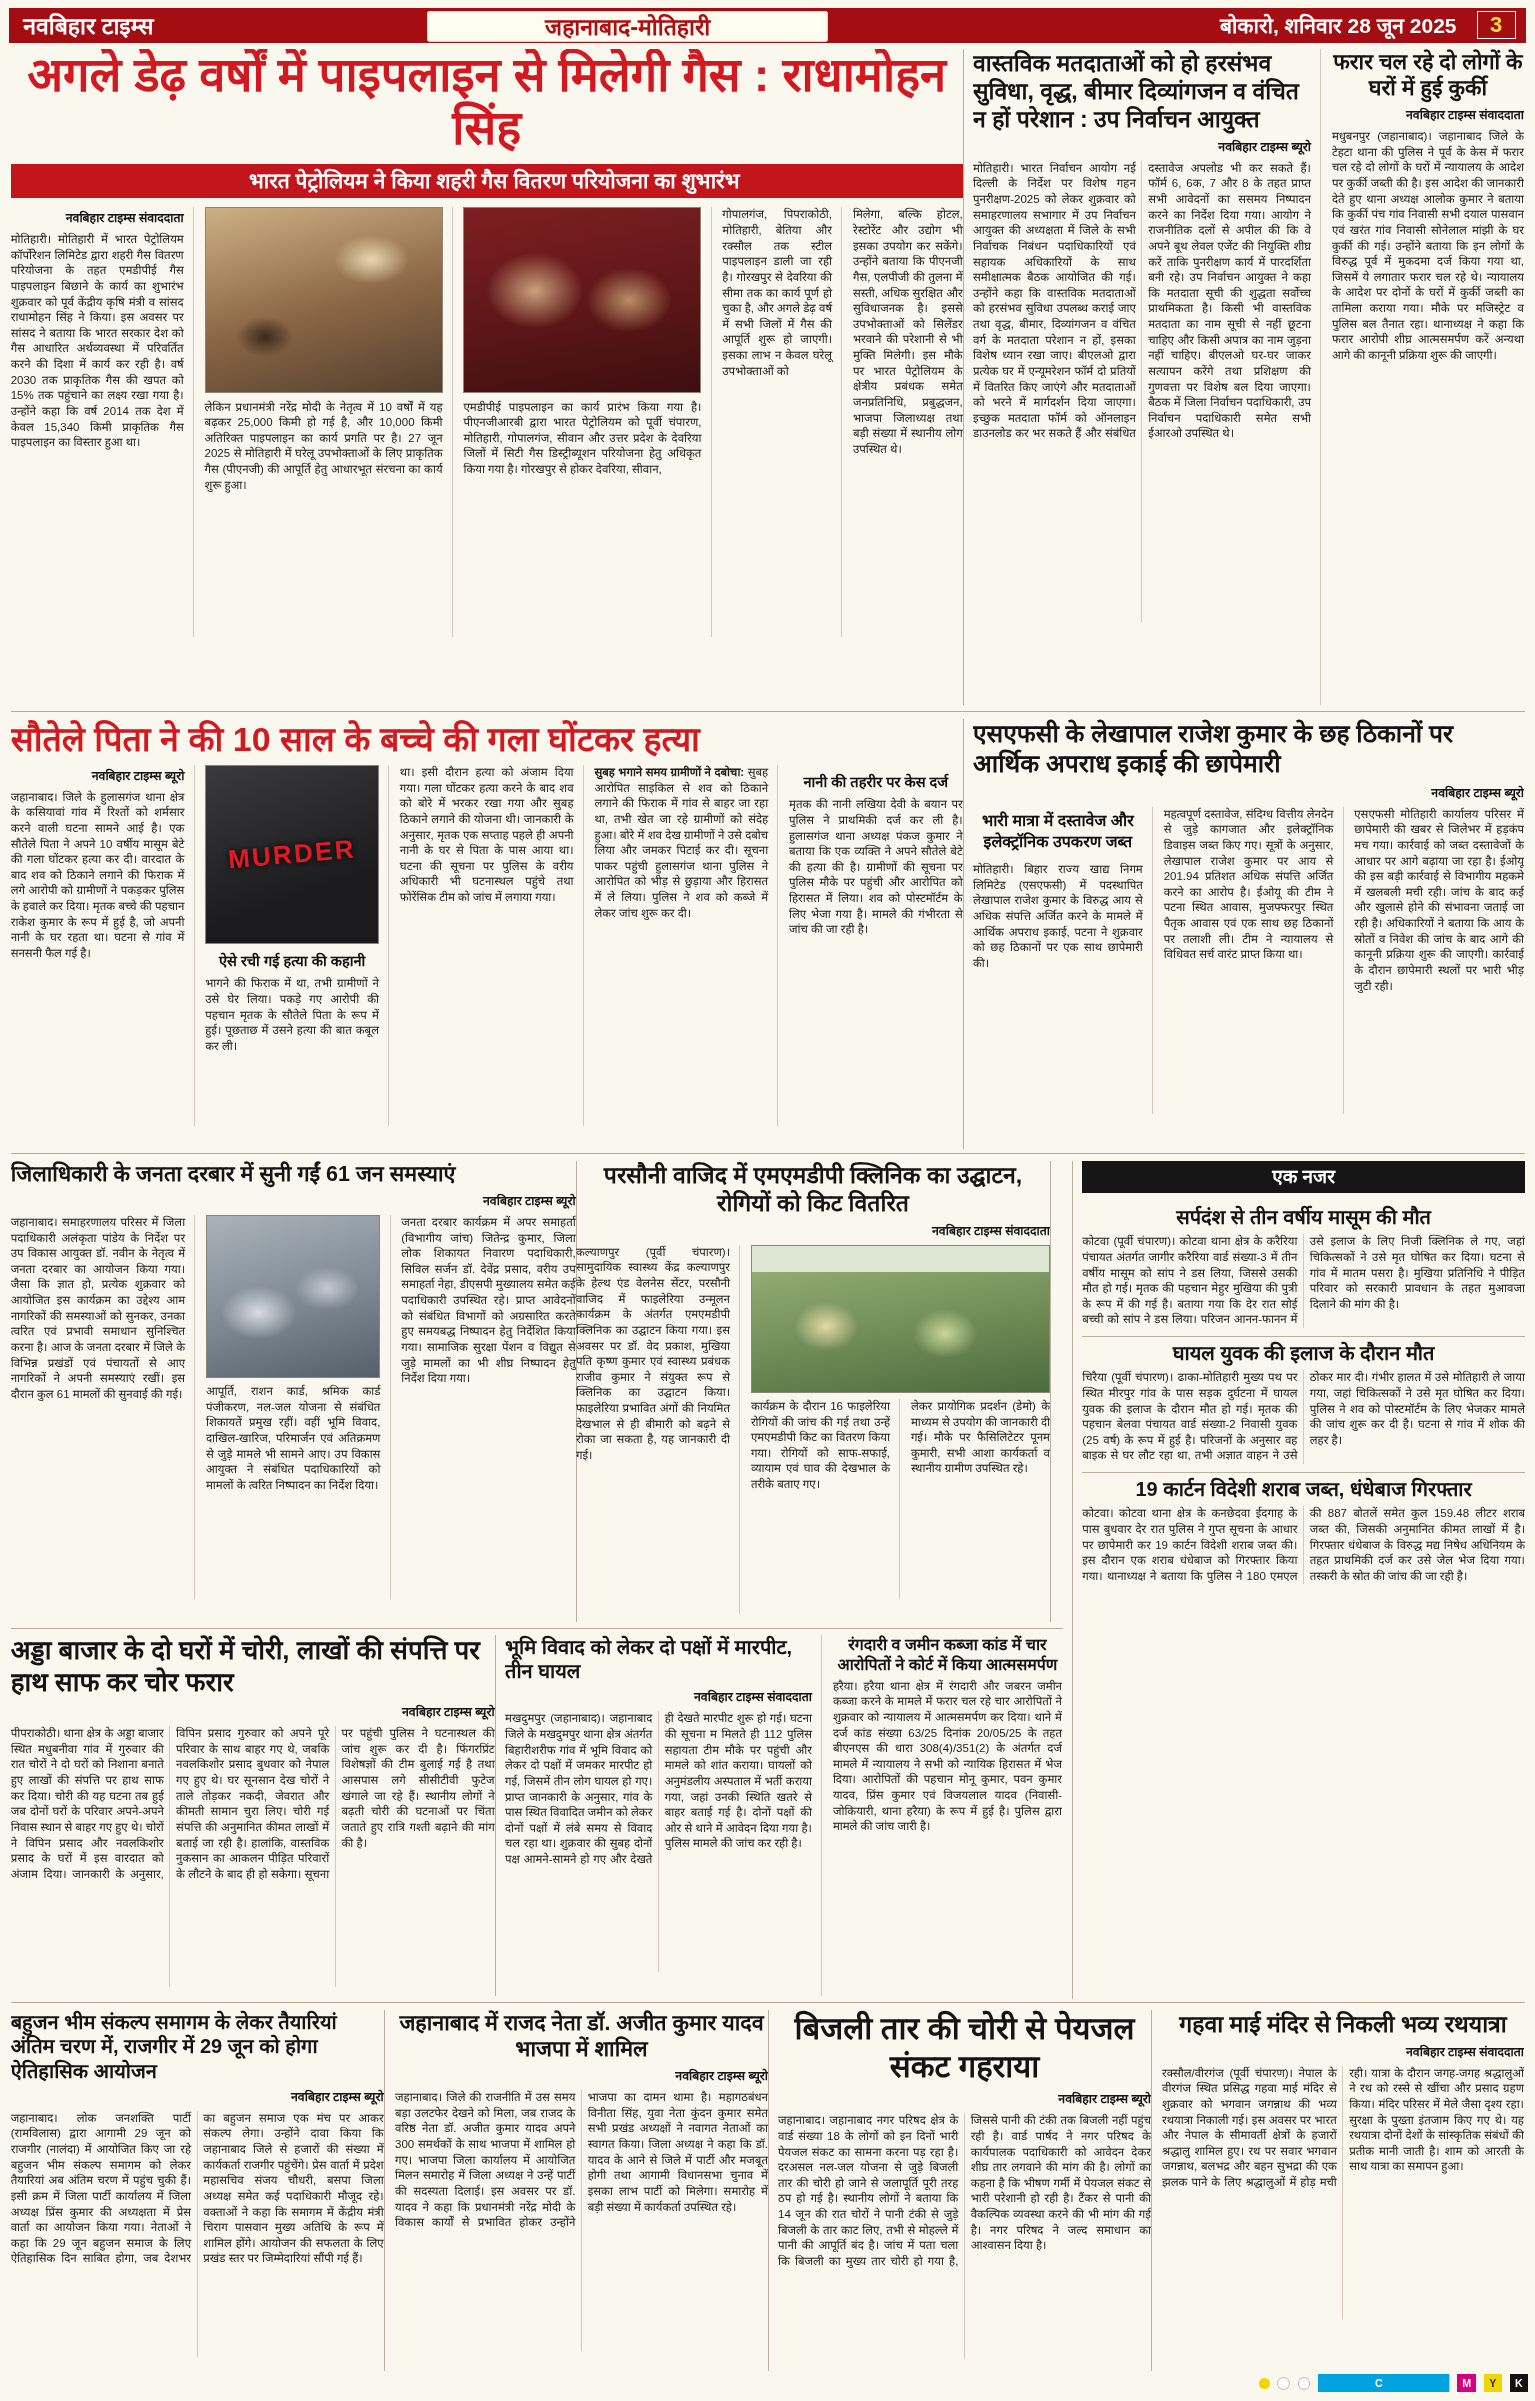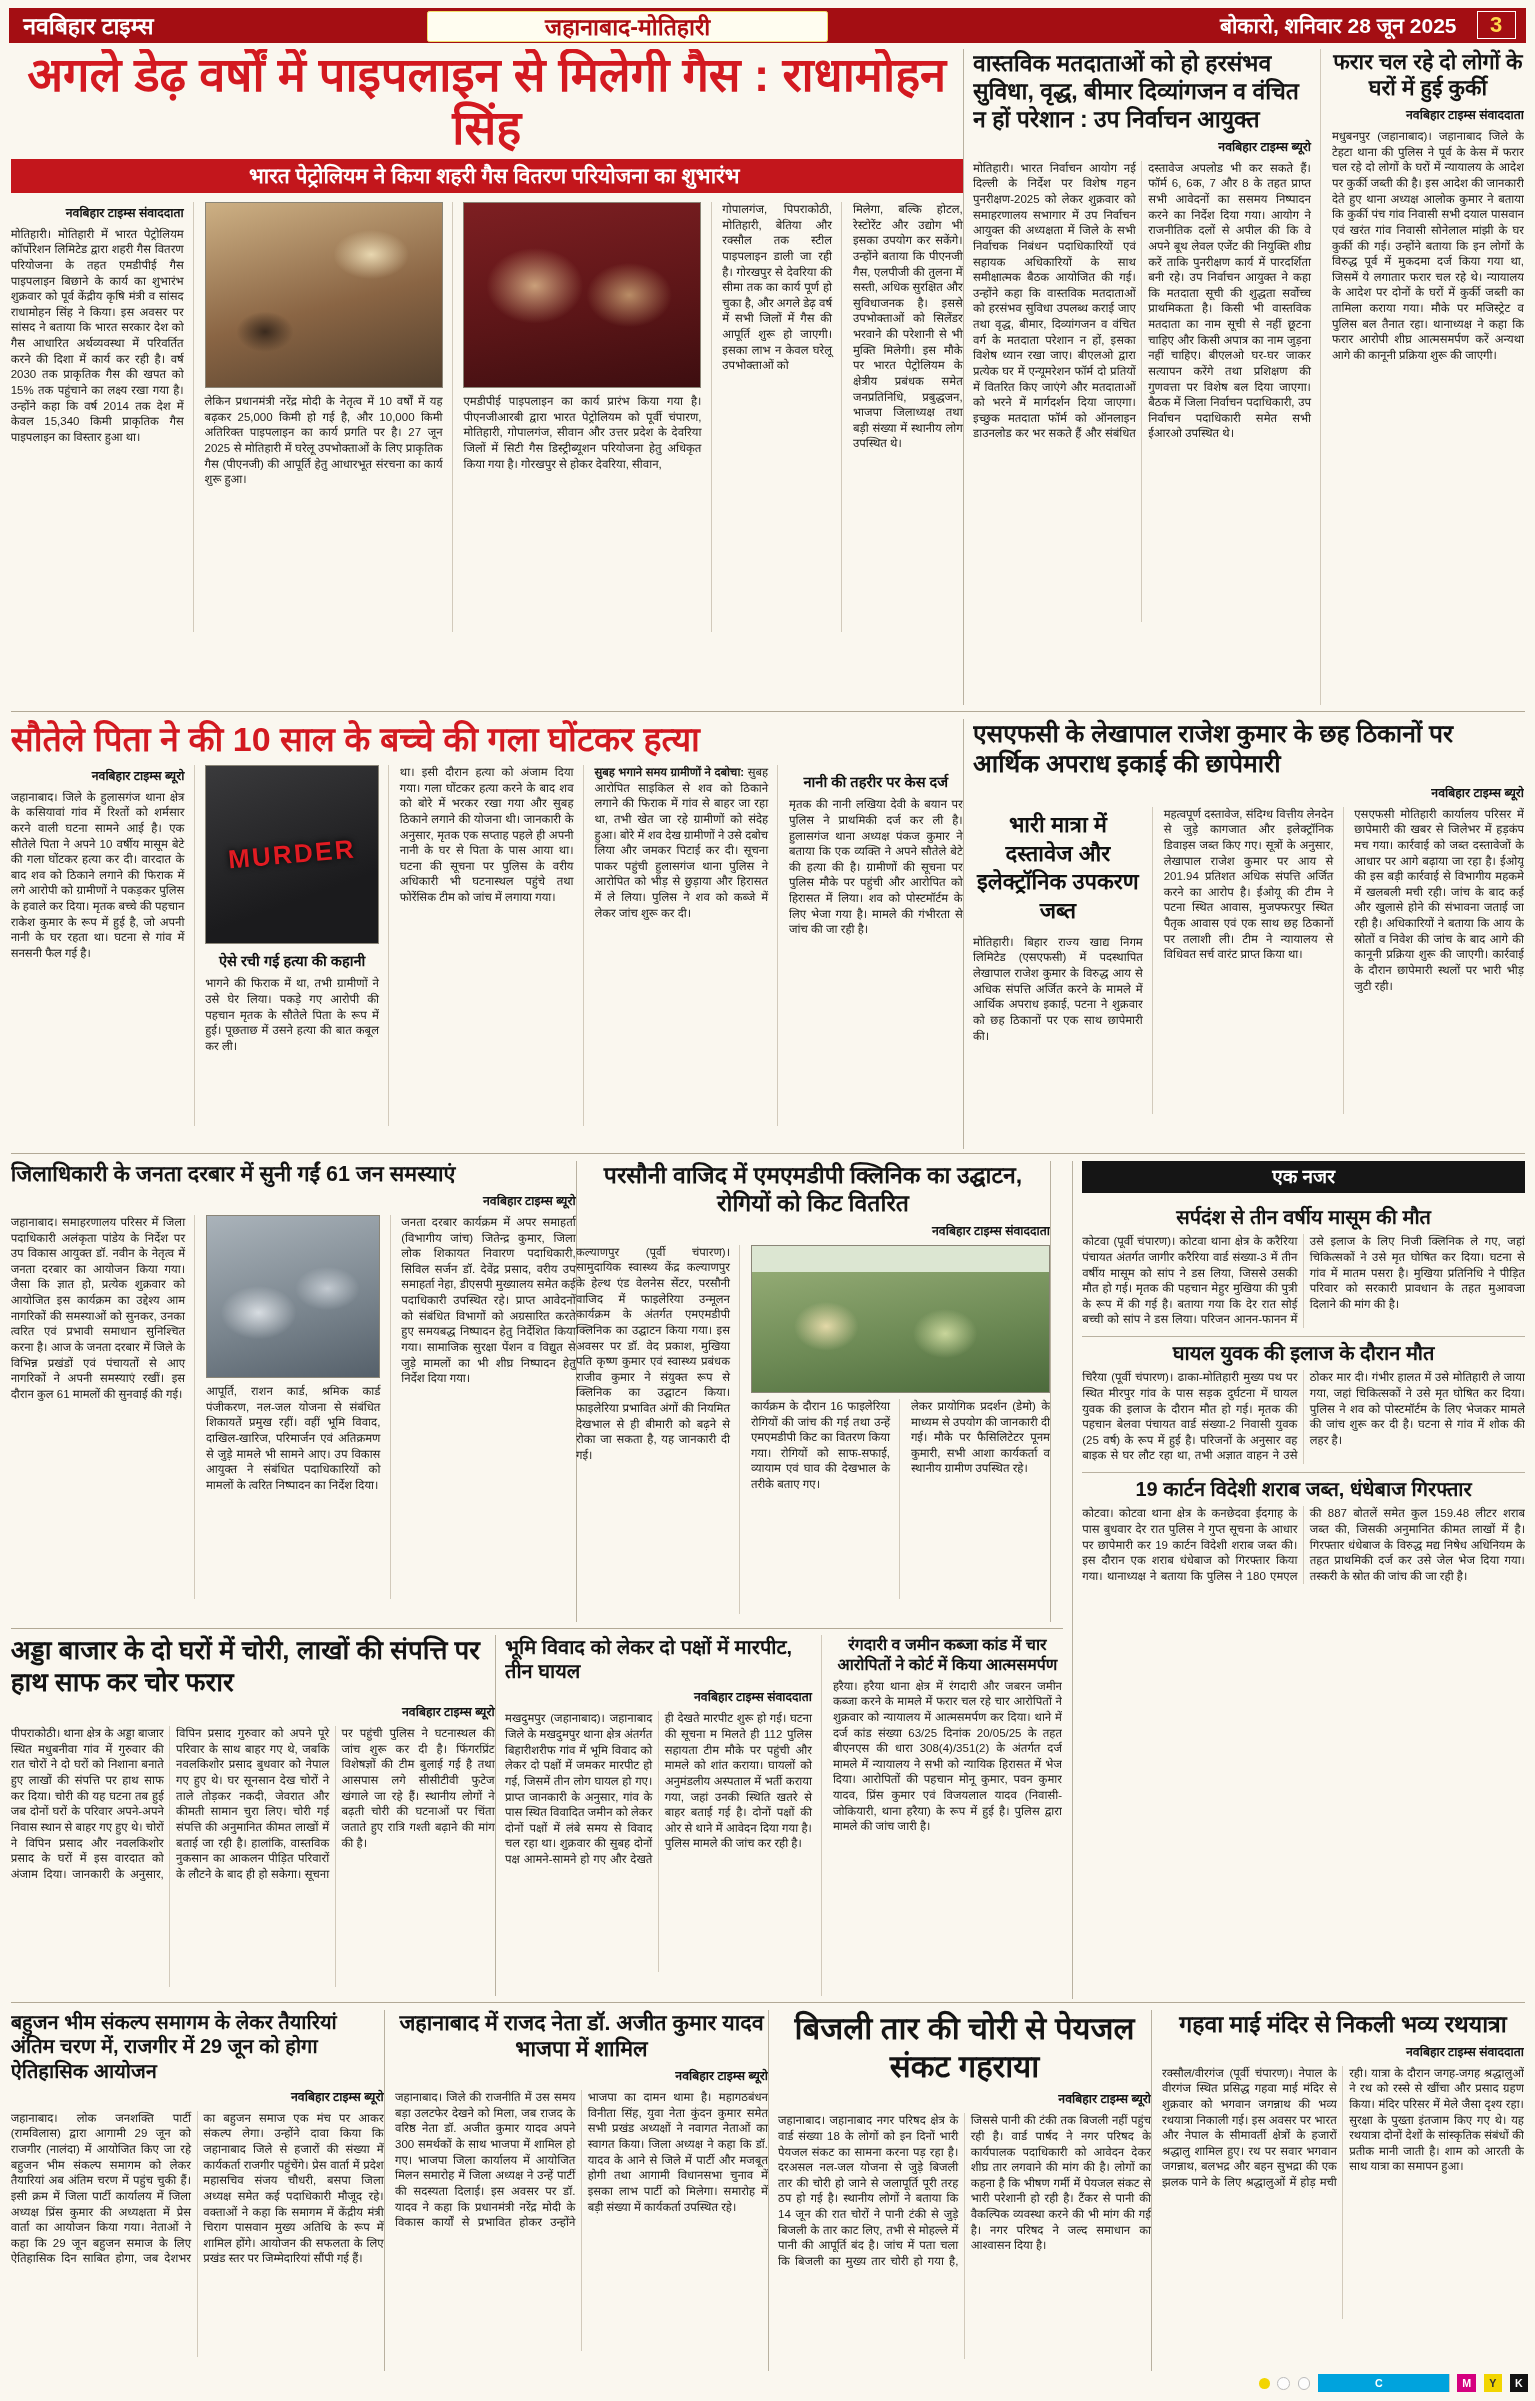--- a/index.html
+++ b/index.html
@@ -25,21 +25,21 @@
   .hl.red{color:#d31920;}
   .byl{font-weight:700;font-size:12.3px;text-align:right;margin:1.5px 0 6.1px;color:#141414;}
   .bt{font-size:11.5px;line-height:1.36;text-align:justify;margin:0;color:#1d1c19;}
   .cols{display:flex;gap:10.7px;align-items:stretch;}
   .c{flex:1;border-right:0.8px solid #d2cabb;padding-right:9.2px;min-width:0;}
   .c:last-child{border-right:none;padding-right:0;}
   .mc2{columns:2;column-gap:12.3px;column-rule:0.8px solid #d2cabb;}
   .mc3{columns:3;column-gap:12.3px;column-rule:0.8px solid #d2cabb;}
   .insub{font-weight:800;text-align:center;font-size:14.6px;margin:6.1px 0;color:#111;}
   .lead{font-weight:800;}
-  .inset{font-weight:800;font-size:22px;line-height:1.3;text-align:center;margin:4.6px 0 9.2px;color:#111;}
+  .inset{font-weight:800;font-size:16px;line-height:1.3;text-align:center;margin:4.6px 0 9.2px;color:#111;}
   
   .photo{border:0.8px solid #8a8577;margin-bottom:6.1px;position:relative;overflow:hidden;}
   .ph-gas1{height:184px;background:
     radial-gradient(54px 35px at 70% 28%,#e8d7b0,transparent 70%),
     radial-gradient(38px 27px at 25% 70%,#3a2a1e,transparent 75%),
     linear-gradient(165deg,#cdb084,#8a6544 55%,#53402e);}
   .ph-gas2{height:184px;background:
     radial-gradient(69px 54px at 30% 45%,#caa07a,transparent 70%),
     radial-gradient(61px 46px at 70% 50%,#b98d66,transparent 70%),
     linear-gradient(170deg,#7e1f22,#5a1517 60%,#3d0e10);}
@@ -51,21 +51,21 @@
     radial-gradient(54px 38px at 30% 60%,#d8dde2,transparent 70%),
     radial-gradient(46px 31px at 70% 45%,#c3cad1,transparent 70%),
     linear-gradient(165deg,#aab3ba,#79848d 60%,#55606a);}
   .ph-mmdp{height:146px;background:
     linear-gradient(180deg,#dce6d2 0 18%,rgba(0,0,0,0) 18%),
     radial-gradient(46px 35px at 25% 55%,#e4d9a8,transparent 70%),
     radial-gradient(46px 35px at 65% 60%,#c9d69b,transparent 70%),
     linear-gradient(170deg,#9db37c,#6d8a55 60%,#4c6a3c);}
   
   .gas-hl{font-size:47px;line-height:1.12;text-align:center;}
-  .gas-band{margin-top:4px;height:34px;background:#c3161c;color:#fff;font-weight:700;font-size:21px;
+  .gas-band{margin-top:10px;height:34px;background:#c3161c;color:#fff;font-weight:700;font-size:21px;
             text-align:center;line-height:34px;padding-left:15px;}
   .gas-body{margin-top:9.2px;display:flex;gap:10.7px;height:430px;}
   .gcolA{width:173px;} .gcolB{width:238px;} .gcolC{width:238px;}
   .gcolD,.gcolE{flex:1;min-width:0;}
   .gas-body>div{border-right:0.8px solid #d2cabb;padding-right:9.2px;}
   .gas-body>div:last-child{border-right:none;padding-right:0;}
   .elect-wrap{display:flex;gap:10.7px;height:100%;}
   .elect-main{width:338px;border-right:0.8px solid #d2cabb;padding-right:9.2px;}
   .elect-main .hl{font-size:23px;}
   .kurki{flex:1;min-width:0;}

